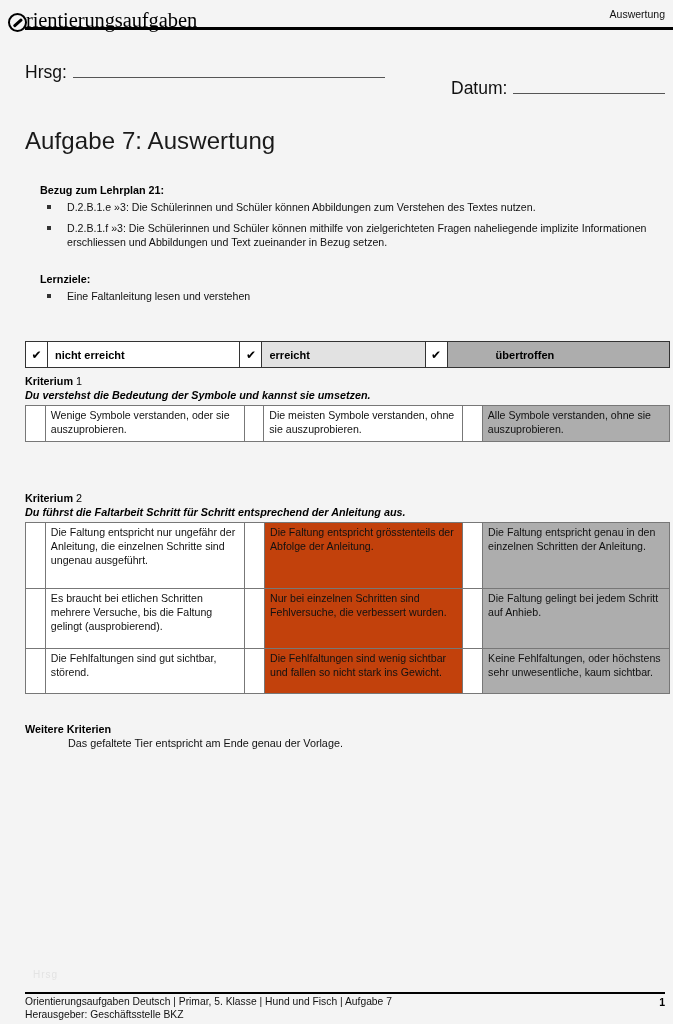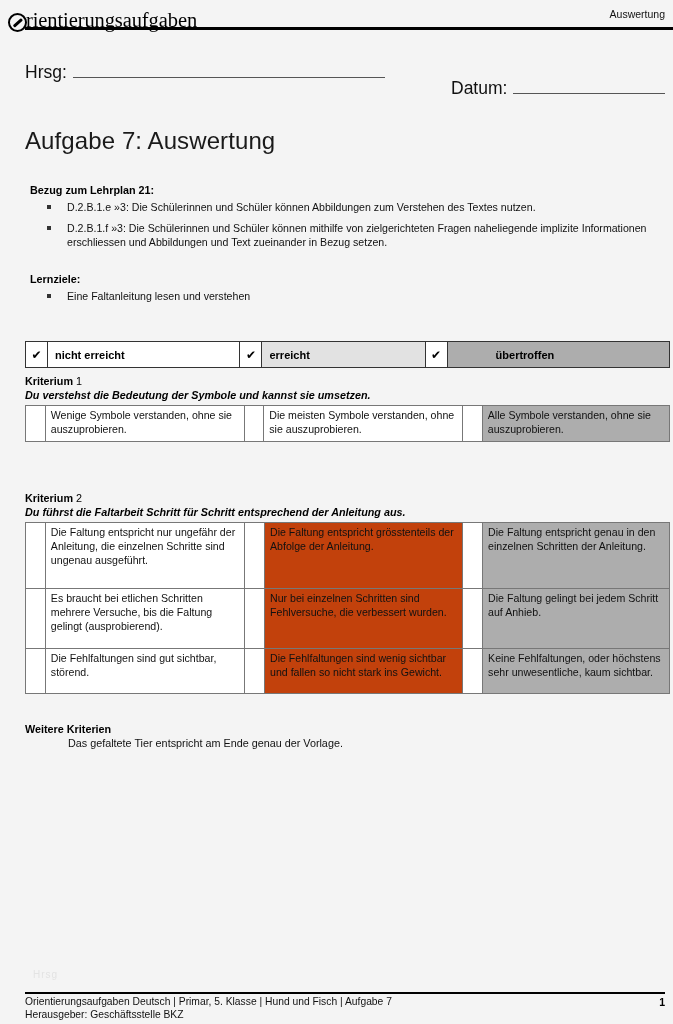--- a/index.html
+++ b/index.html
@@ -120,21 +120,21 @@
     left: 25px;
     top: 127px;
     font-size: 24px;
     color: #1a1a1a;
     letter-spacing: 0.1px;
   }
 
   
   .sec-head {
     position: absolute;
-    left: 30px;
+    left: 40px;
     font-size: 10.8px;
     font-weight: bold;
     color: #000;
   }
   .bullets {
     position: absolute;
     left: 25px;
     right: 14px;
     font-size: 10.6px;
     color: #111;
@@ -368,21 +368,21 @@
   <div class="crit-title" style="top:375px">
     <span>Kriterium</span>
     <span class="num">1</span>
   </div>
   <div class="crit-sub" style="top:389px">Du verstehst die Bedeutung der Symbole und kannst sie umsetzen.</div>
 
   <table class="crit-table" style="top:405px">
     <tbody>
       <tr>
         <td class="chk"></td>
-        <td class="col1 shade-white">Wenige Symbole verstanden, ohne sie auszuprobieren.</td>
+        <td class="col1 shade-white">Wenige Symbole verstanden, oder sie auszuprobieren.</td>
         <td class="chk"></td>
         <td class="col2 shade-white">Die meisten Symbole verstanden, ohne sie auszuprobieren.</td>
         <td class="chk"></td>
         <td class="col3 shade-dark">Alle Symbole verstanden, ohne sie auszuprobieren.</td>
       </tr>
     </tbody>
   </table>
 
   <div class="crit-title" style="top:492px">
     <span>Kriterium</span>

